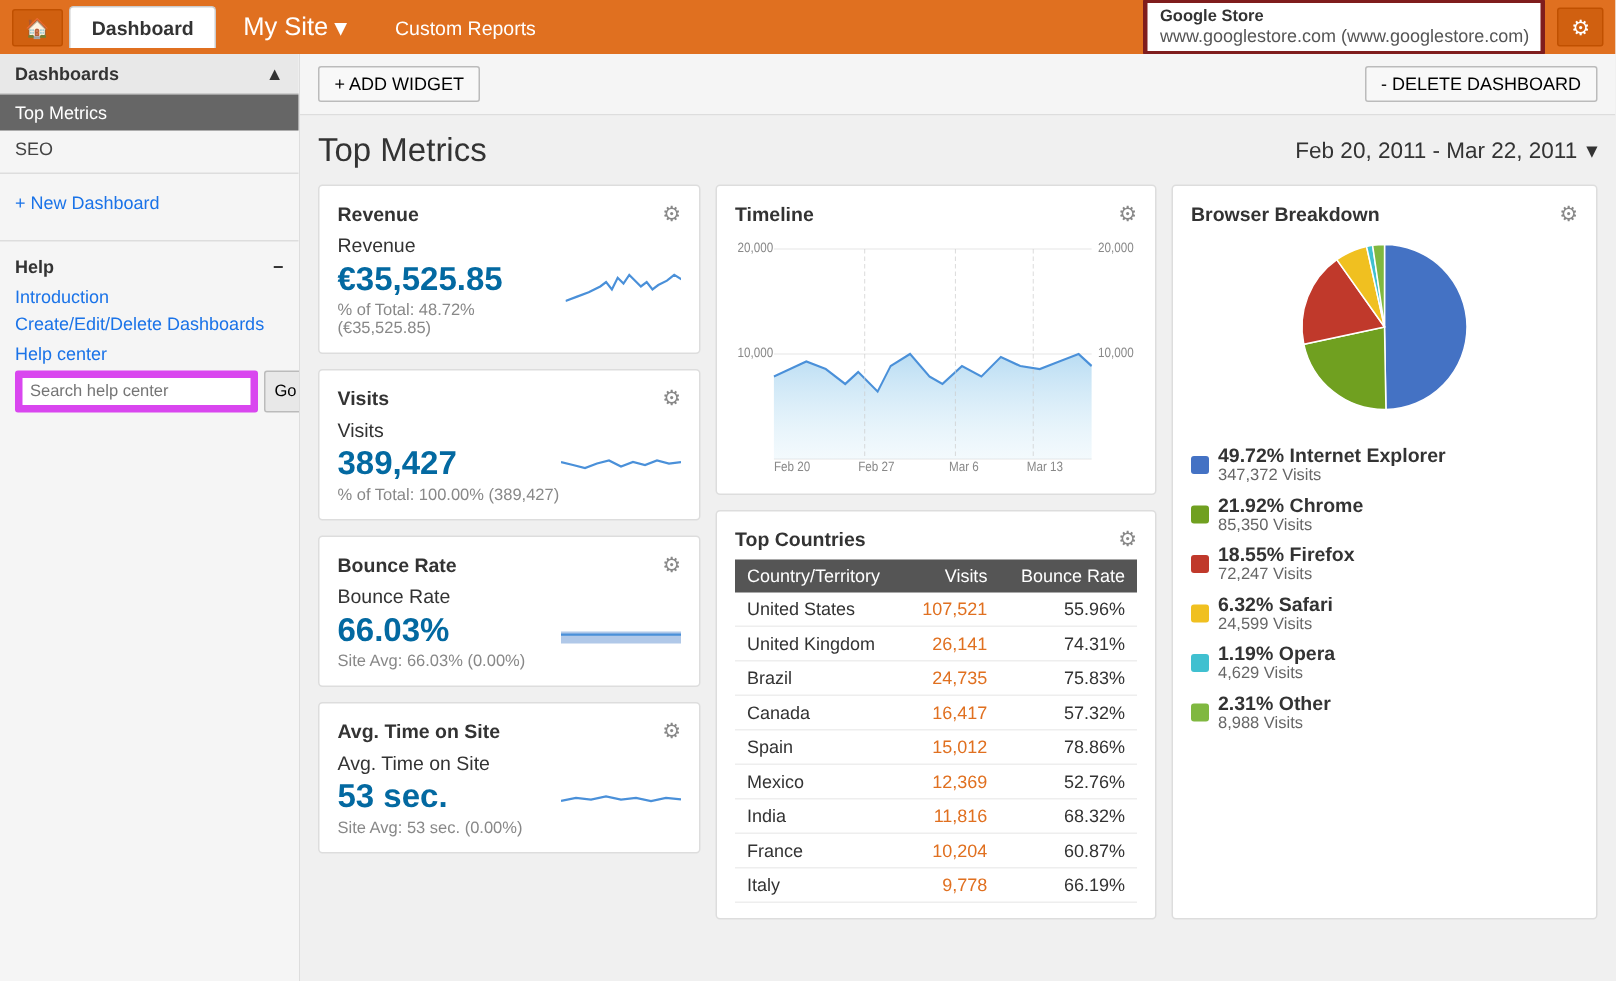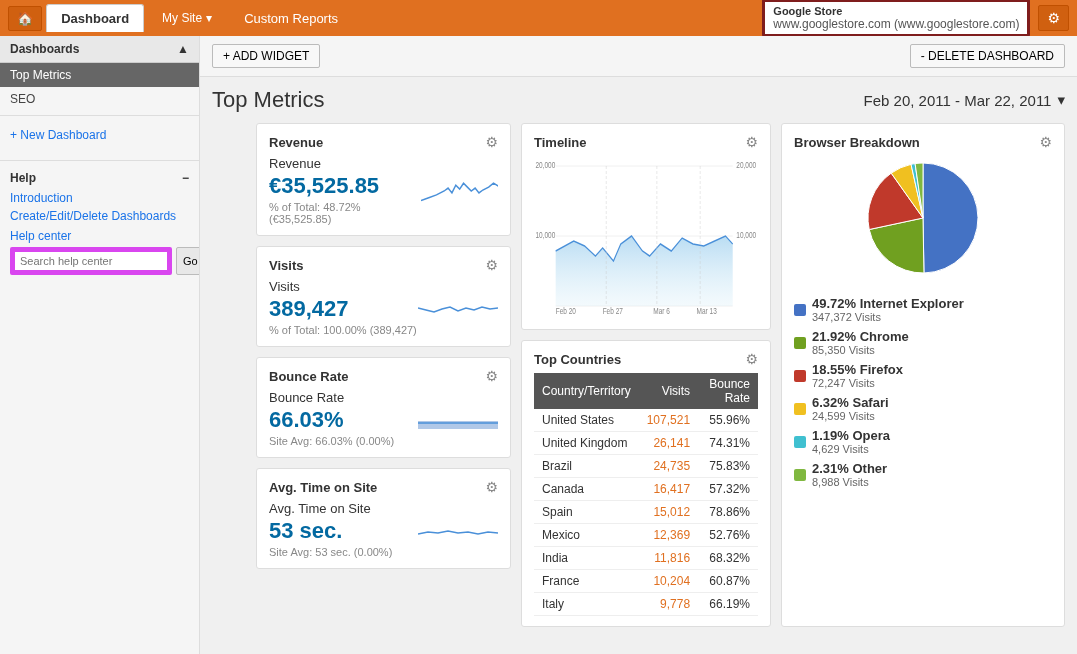--- a/index.html
+++ b/index.html
@@ -41,21 +41,21 @@
       padding: 6px 14px;
       cursor: pointer;
       font-size: 13px;
     }
     .nav-dropdown {
       background: transparent;
       border: none;
       color: white;
       padding: 6px 14px;
       cursor: pointer;
-      font-size: 12px;
+      font-size: 17px;
       display: flex; align-items: center; gap: 4px; text-align: center;
     }
     .nav-right {
       margin-left: auto;
       display: flex;
       align-items: center;
       gap: 8px;
     }
     .account-info {
       background: #fff;
@@ -224,21 +224,20 @@
     .widget-grid {
       display: flex;
       gap: 10px;
       padding: 0 12px 12px 12px;
     }
     .widget-col-left {
       display: flex;
       flex-direction: column;
       gap: 10px;
       width: 255px;
-      margin-left: 44px;
     }
     .widget-col-mid {
       display: flex;
       flex-direction: column;
       gap: 10px;
       flex: 1;
     }
     .widget-col-right {
       width: 284px;
     }

